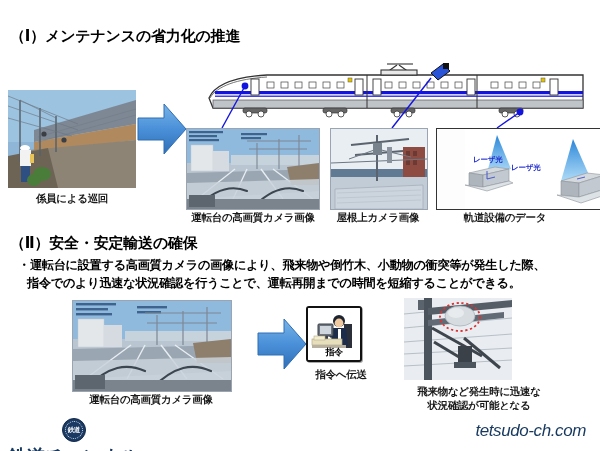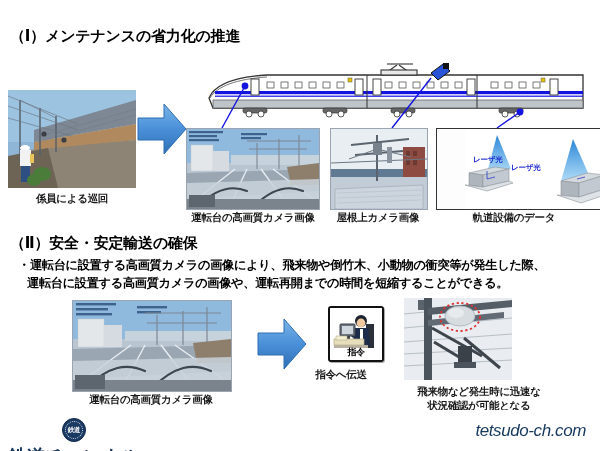--- a/index.html
+++ b/index.html
@@ -390,27 +390,27 @@
         <polygon points="114,54 140,46 140,60 114,68" fill="#c2c9d0" stroke="#8d949b" stroke-width="0.6"></polygon>
         <polygon points="92,66 116,74 146,64 140,60 114,68" fill="#dde2e7" stroke="#8d949b" stroke-width="0.6"></polygon>
       </g>
       <g stroke="#2b3ecb" stroke-width="0.8" fill="none">
         <path d="M112 50 L120 48"></path>
       </g>
     </svg>
     <div class="laser-label" style="left:36px;top:26px;">レーザ光</div>
     <div class="laser-label" style="left:74px;top:34px;">レーザ光</div>
   </div>
-  <div class="caption" style="left:436px;top:211px;width:156px;text-align:center;">軌道設備のデータ</div>
+  <div class="caption" style="left:427px;top:211px;width:156px;text-align:center;">軌道設備のデータ</div>
 
   <div class="sec-title" style="left:10px;top:234px;">（Ⅱ）安全・安定輸送の確保</div>
 
   <div class="sec-body" style="left:18px;top:257px;width:576px;">
     <span>・運転台に設置する高画質カメラの画像により、飛来物や倒竹木、小動物の衝突等が発生した際、</span>
-    <span class="l2">運転台に設置する高画質カメラの画像や、運転再開までの時間を短縮することができる。</span>
+    <span class="l2">指令でのより迅速な状況確認を行うことで、運転再開までの時間を短縮することができる。</span>
   </div>
 
   <div class="photo" style="left:72px;top:300px;width:158px;height:90px;border:1px solid #9aa5b1;">
     <svg class="inner" viewBox="0 0 158 90" preserveAspectRatio="none">
       <rect width="158" height="90" fill="#b9c6d2"></rect>
       <rect width="158" height="38" fill="#8fb9dd"></rect>
       <g fill="#2b4f7a" opacity="0.8">
         <rect x="3" y="2" width="40" height="2.4"></rect>
         <rect x="3" y="7" width="32" height="2.4"></rect>
         <rect x="3" y="12" width="36" height="2.4"></rect>
@@ -452,21 +452,21 @@
         <linearGradient id="ag2" x1="0" y1="0" x2="0" y2="1">
           <stop offset="0%" stop-color="#79b4e6"></stop>
           <stop offset="50%" stop-color="#4a90d9"></stop>
           <stop offset="100%" stop-color="#2f6fb5"></stop>
         </linearGradient>
       </defs>
       <polygon points="2,18 28,18 28,4 50,29 28,54 28,40 2,40" fill="url(#ag2)" stroke="#2f6fb5" stroke-width="1"></polygon>
     </svg>
   </div>
 
-  <div class="cmd-icon" style="left:328px;top:306px;width:52px;height:52px;">
+  <div class="cmd-icon" style="left:306px;top:306px;width:52px;height:52px;">
     <svg style="position:absolute;inset:0;" viewBox="0 0 52 52" preserveAspectRatio="none">
       <rect width="52" height="52" fill="#ffffff"></rect>
 
       <path d="M36 16 L44 16 L44 40 L36 40 Z" fill="#2a2f3a"></path>
 
       <circle cx="31" cy="13" r="6" fill="#1d2430"></circle>
       <circle cx="31" cy="15" r="4.4" fill="#f0c9a0"></circle>
       <path d="M24 20 L38 20 L40 38 L23 38 Z" fill="#1d2c4a"></path>
       <path d="M30 21 L33 21 L33 31 L30 31 Z" fill="#ffffff"></path>
 

